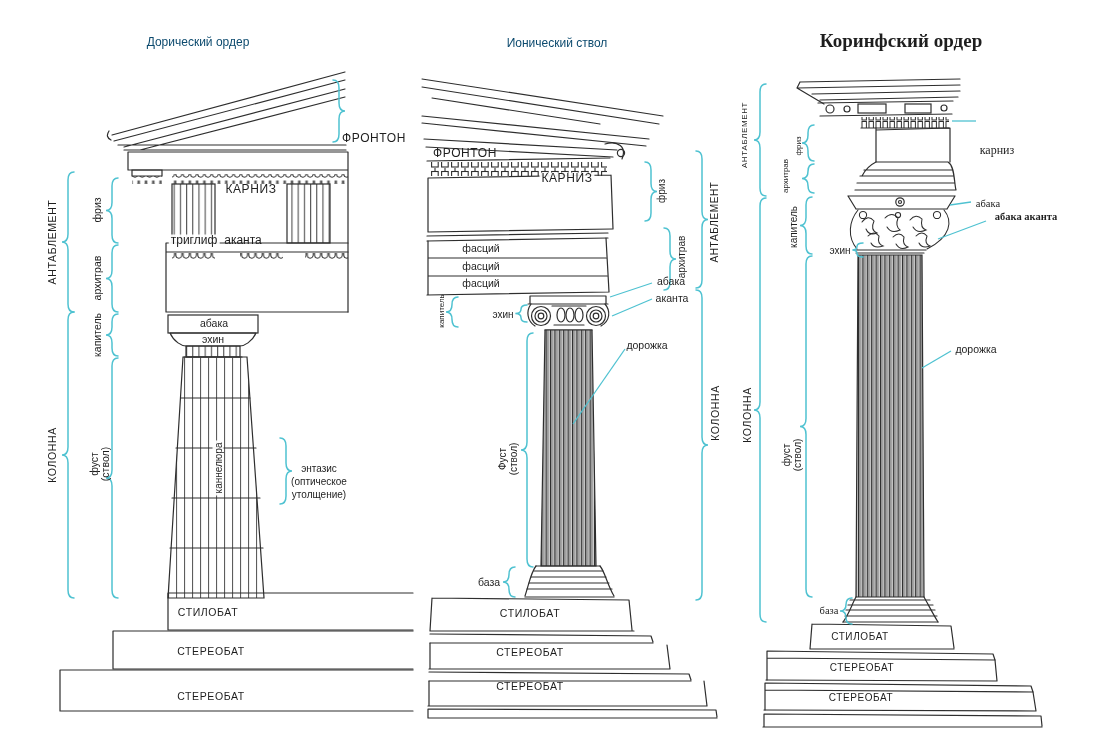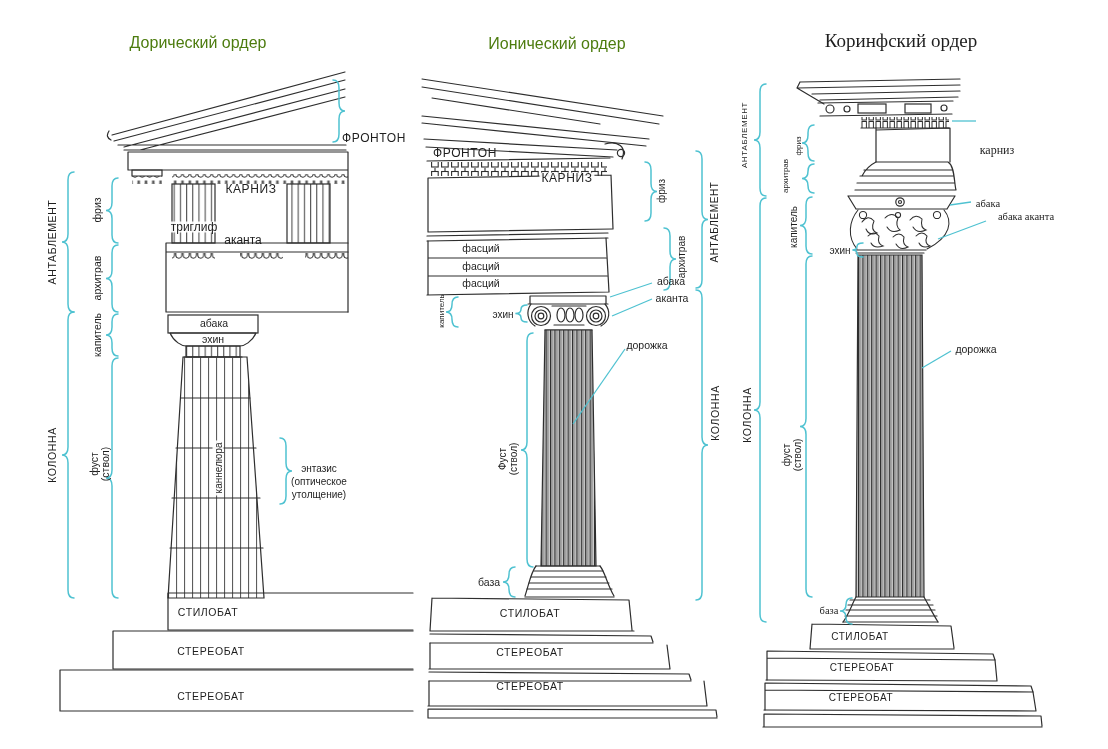--- a/index.html
+++ b/index.html
@@ -6,24 +6,24 @@
   .canvas{position:relative;width:1108px;height:749px;background:#fff;overflow:hidden;
           font-family:"Liberation Sans",sans-serif;}
   svg.art{position:absolute;left:0;top:0;}
   .L{position:absolute;font:10.5px "Liberation Sans",sans-serif;color:#1e1e1e;
      white-space:nowrap;transform:translate(-50%,-50%);line-height:11px;}
   .V{transform:translate(-50%,-50%) rotate(-90deg);}
   .cap{letter-spacing:.6px;}
   .s11{font-size:12px;margin-top:28px;}
   .s10{font-size:10px;}
   .s8{font-size:8px;}
-  .t{font-size:16px;color:#4d7c0f;}
+  .t{font-size:12px;color:#0c4a6e;}
   .tc{font-size:19px;}
   .ser{font-family:"Liberation Serif",serif;}
-  .b{font-weight:normal;}
+  .b{font-weight:bold;}
   .chip{background:rgba(255,255,255,.92);padding:0 2px;}
   .center{text-align:center;}
 </style>
 </head>
 <body>
 
 <div class="canvas">
 
 <svg class="art" width="1108" height="749" viewBox="0 0 1108 749">
   <defs>
@@ -213,21 +213,21 @@
     <line x1="952" y1="121" x2="976" y2="121"></line>
     <line x1="950" y1="205" x2="971" y2="202"></line>
     <line x1="938" y1="239" x2="986" y2="221"></line>
     <line x1="951" y1="351" x2="922" y2="368"></line>
   </g>
 </svg>
 
 <div class="L t" style="left:198px;top:42px">Дорический ордер</div>
 <div class="L cap s11" style="left:374px;top:110px">ФРОНТОН</div>
 <div class="L cap s11" style="left:251px;top:161px">КАРНИЗ</div>
-<div class="L s11 chip" style="left:194px;top:199px">триглиф</div>
+<div class="L s11 chip" style="left:194px;top:212px">триглиф</div>
 <div class="L s11" style="left:243px;top:212px">аканта</div>
 <div class="L V cap" style="left:52px;top:242px">АНТАБЛЕМЕНТ</div>
 <div class="L V cap" style="left:52px;top:455px">КОЛОННА</div>
 <div class="L V" style="left:97px;top:210px">фриз</div>
 <div class="L V" style="left:97px;top:278px">архитрав</div>
 <div class="L V" style="left:97px;top:335px">капитель</div>
 <div class="L V center" style="left:100px;top:464px">
   <div>фуст</div>
   <div>(ствол)</div>
 </div>
@@ -236,21 +236,21 @@
 <div class="L V s10 chip" style="left:218px;top:468px">каннелюра</div>
 <div class="L s10 center" style="left:319px;top:481px;line-height:13px">
   <div>энтазис</div>
   <div>(оптическое</div>
   <div>утолщение)</div>
 </div>
 <div class="L cap" style="left:208px;top:612px">СТИЛОБАТ</div>
 <div class="L cap" style="left:211px;top:651px">СТЕРЕОБАТ</div>
 <div class="L cap" style="left:211px;top:696px">СТЕРЕОБАТ</div>
 
-<div class="L t" style="left:557px;top:43px">Ионический ордер</div>
+<div class="L t" style="left:557px;top:43px">Ионический ствол</div>
 <div class="L cap s11" style="left:465px;top:125px">ФРОНТОН</div>
 <div class="L cap s11 chip" style="left:567px;top:150px">КАРНИЗ</div>
 <div class="L" style="left:481px;top:248px">фасций</div>
 <div class="L" style="left:481px;top:266px">фасций</div>
 <div class="L" style="left:481px;top:283px">фасций</div>
 <div class="L" style="left:671px;top:281px">абака</div>
 <div class="L" style="left:672px;top:298px">аканта</div>
 <div class="L V s8" style="left:441px;top:311px">капитель</div>
 <div class="L s10" style="left:503px;top:314px">эхин</div>
 <div class="L" style="left:647px;top:345px">дорожка</div>

